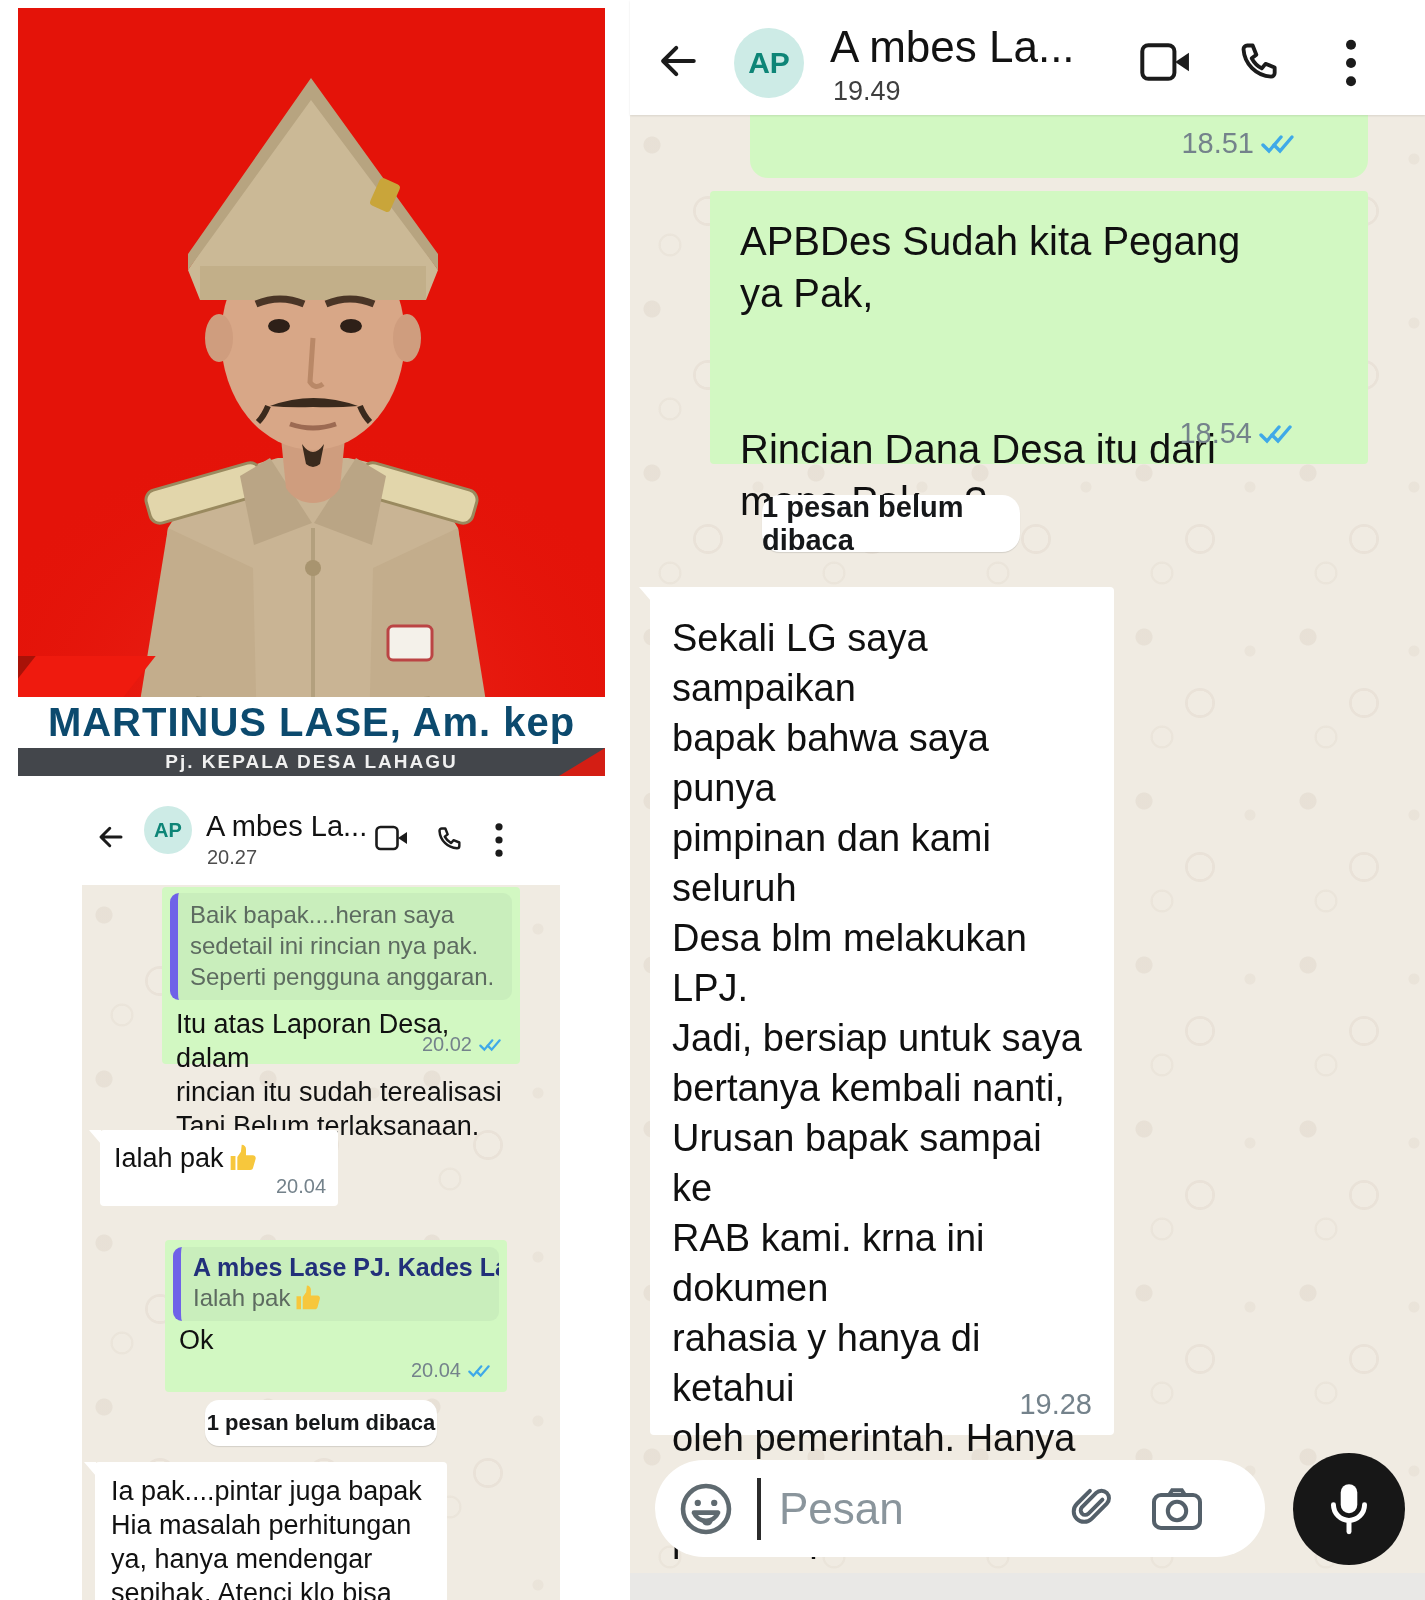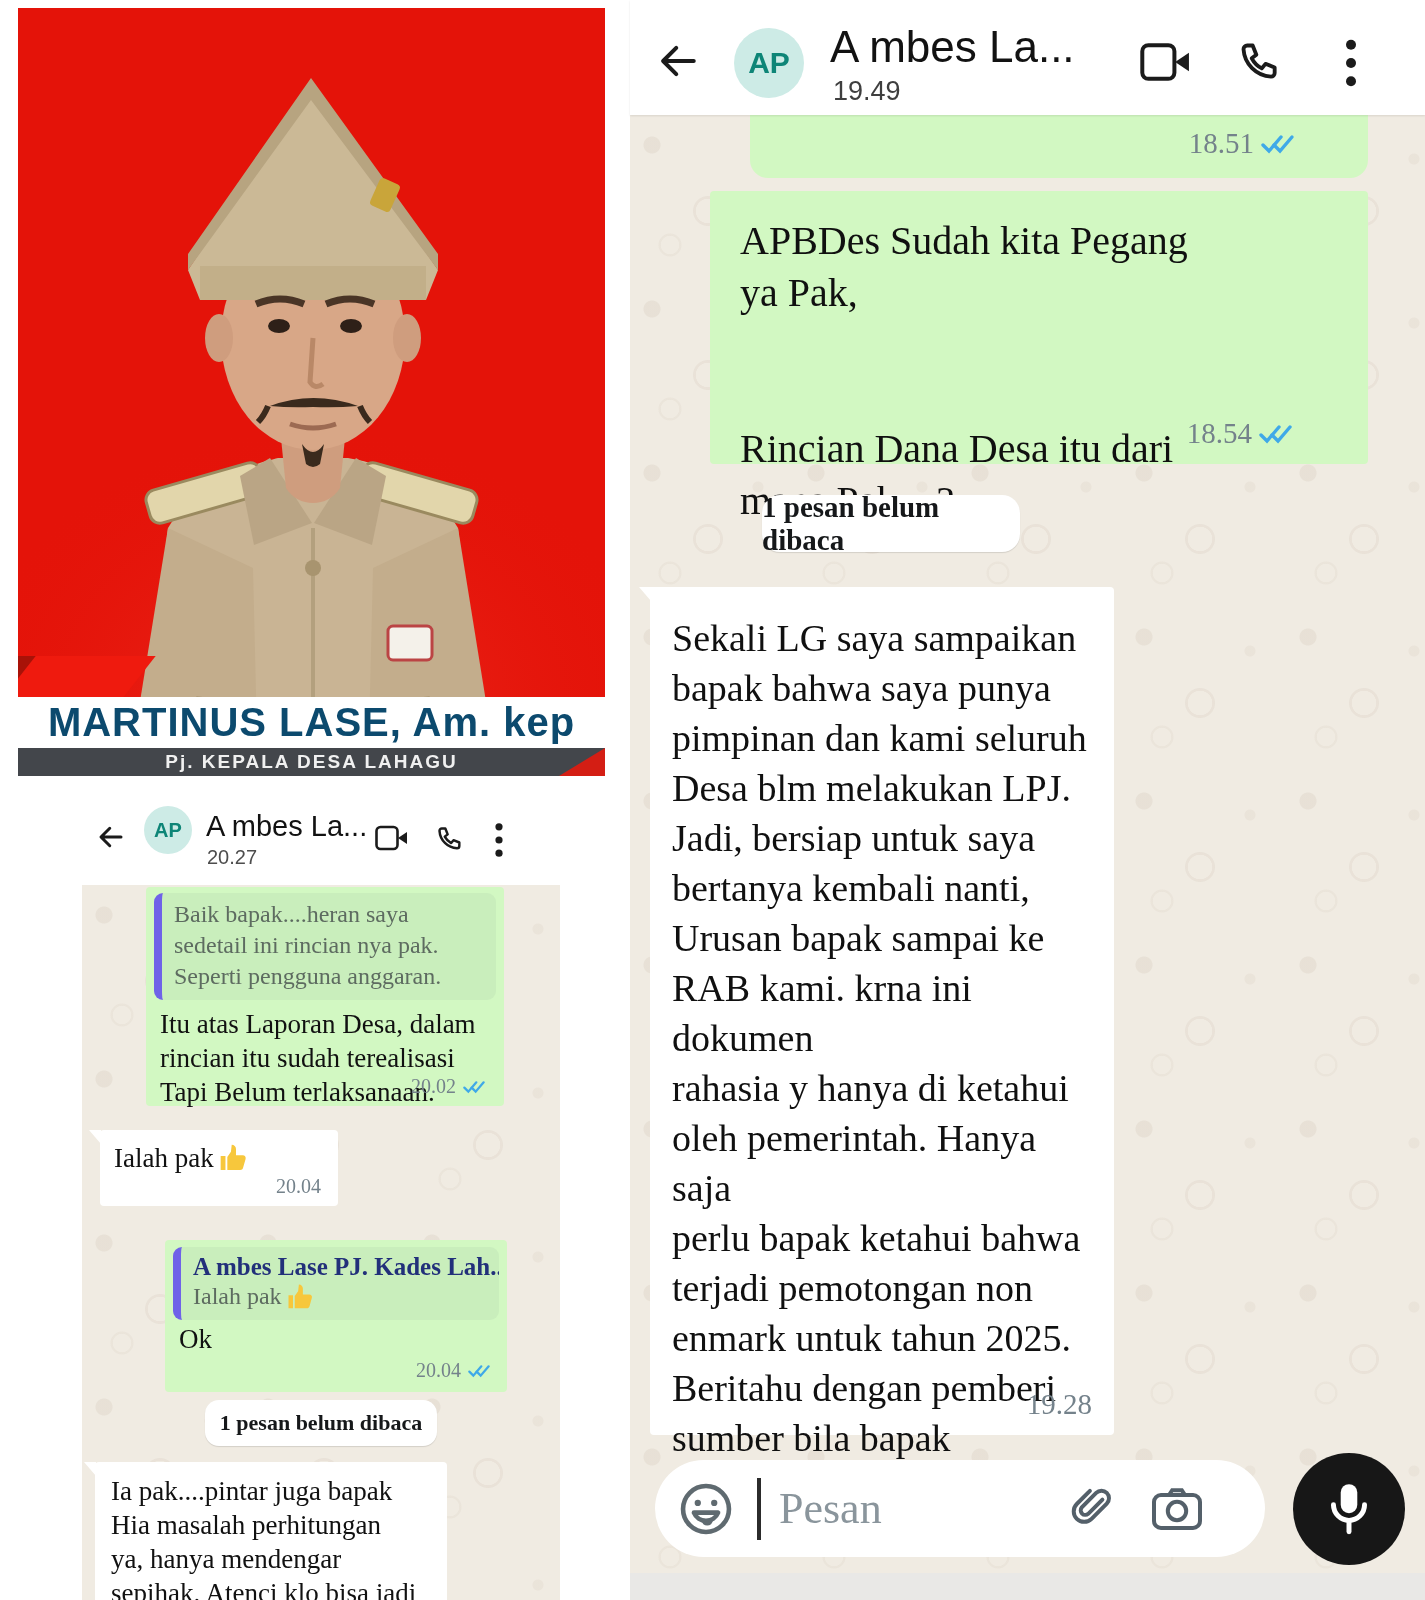--- a/index.html
+++ b/index.html
@@ -26,21 +26,21 @@
   .chat-header { position:absolute; left:0; top:0; width:100%; background:#ffffff; z-index:5;
                  box-shadow:0 1px 2px rgba(0,0,0,.10); }
   .avatar { position:absolute; border-radius:50%; background:#cdebe6; color:#0e8577; font-weight:bold;
             display:flex; align-items:center; justify-content:center; }
   .wallpaper { position:absolute; background-color:#f0ebe2;
     background-image:
       radial-gradient(circle at 22px 30px, rgba(199,183,166,.20) 8px, transparent 9px),
       radial-gradient(circle at 78px 96px, transparent 12px, rgba(199,183,166,.17) 12.5px, rgba(199,183,166,.17) 14.5px, transparent 15.5px),
       radial-gradient(circle at 128px 44px, rgba(199,183,166,.14) 5px, transparent 6px),
       radial-gradient(circle at 40px 130px, transparent 9px, rgba(199,183,166,.13) 9.5px, rgba(199,183,166,.13) 11px, transparent 12px);
-    background-size:164px 164px; overflow:hidden;font-family:Liberation Serif, serif; }
+    background-size:164px 164px; overflow:hidden; }
   .bubble { position:absolute; border-radius:4px; }
   .bubble.out { background:#d2f8c2; }
   .bubble.in  { background:#ffffff; }
   .meta { position:absolute; display:flex; align-items:center; gap:6px; color:#74828b; }
   .pill { position:absolute; background:#ffffff; border-radius:14px; box-shadow:0 1px 1px rgba(0,0,0,.12);
           display:flex; align-items:center; justify-content:center; color:#16181a; font-weight:bold; }
   .quote { background:#c9eebc; border-left:8px solid #6f62e8; border-radius:9px; overflow:hidden; }
   .tail-in { position:absolute; left:-11px; top:0; width:0; height:0;
              border-top:14px solid #ffffff; border-left:12px solid transparent; }
   .ico { display:block; }
@@ -50,21 +50,21 @@
   .left-chat .chat-header { height:85px; box-shadow:none; }
   .lc-back { position:absolute; left:36px; top:22px; }
   .left-chat .avatar { left:84px; top:6px; width:48px; height:48px; font-size:20px; }
   .lc-title { position:absolute; left:146px; top:10px; font-size:29px; color:#121212; white-space:nowrap; }
   .lc-sub { position:absolute; left:147px; top:46px; font-size:20px; color:#4d4d4d; }
   .lc-video { position:absolute; left:315px; top:25px; }
   .lc-phone { position:absolute; left:376px; top:25px; }
   .lc-menu  { position:absolute; left:434px; top:22px; }
   .left-wallpaper { left:22px; top:85px; width:478px; height:715px; }
 
-  .lb1 { left:64px; top:2px; width:358px; height:219px; padding:6px 8px; }
+  .lb1 { left:80px; top:2px; width:358px; height:177px; padding:6px 8px; }
   .lb1 .quote { padding:6px 12px 8px 12px; }
   .lq-text { font-size:24px; line-height:31px; color:#5d6b60; white-space:pre-line; }
   .lb1-body { margin:7px 6px 0 6px; font-size:27px; line-height:34px; color:#111; white-space:pre-line; }
   .lb1 .meta { right:16px; bottom:8px; font-size:20px; }
 
   .lb2 { left:18px; top:245px; width:238px; height:76px; padding:12px 14px; }
   .lb2-row { display:flex; align-items:center; }
   .lb2-text { font-size:27px; color:#111; }
   .lb2 .meta2 { position:absolute; left:176px; bottom:8px; font-size:20px; color:#74828b; }
 

